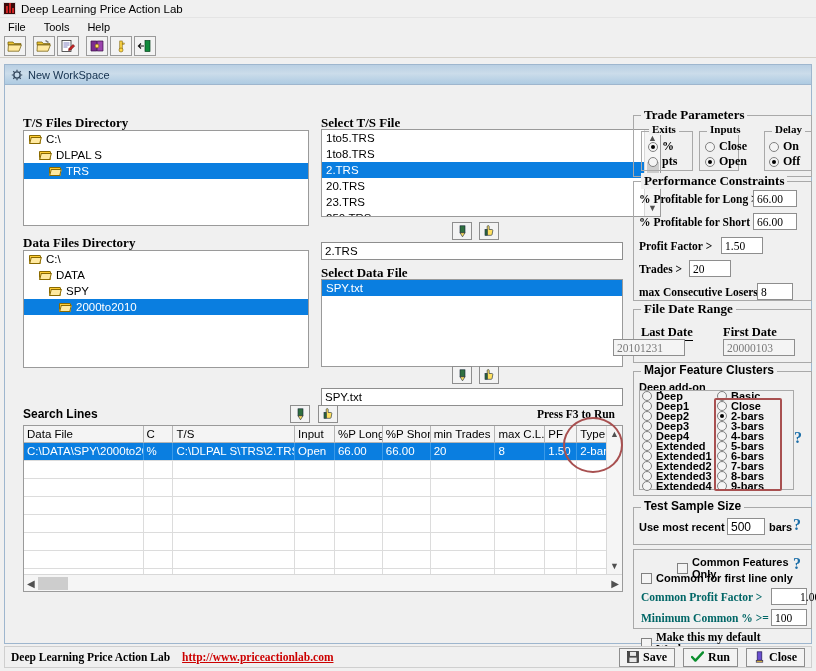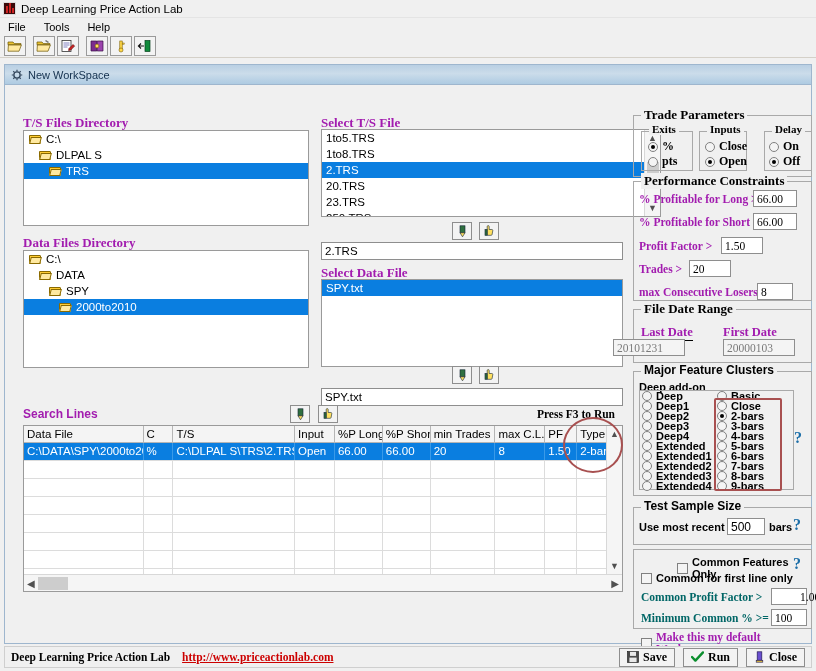--- a/index.html
+++ b/index.html
@@ -57,21 +57,21 @@
     background:linear-gradient(to bottom,#b9cfe3 0%,#cbdcea 45%,#aecbe2 100%);
     display:flex; align-items:center; padding-left:6px; gap:5px;
     border-bottom:1px solid #9eb6ce;
   }
   .mdi-title .gear { width:12px; height:12px; }
   .mdi-title span { font-size:11px; color:#14314f; }
   .mdi-body { position:relative; width:100%; height:558px; background:#f0f0f0; }
 
   
   .lbl-serif {
-    font-family:"Liberation Serif", serif; font-weight:bold; font-size:13px; color:#a21caf;
+    font-family:"Liberation Serif", serif; font-weight:bold; font-size:13px; color:#000000;
   }
   .grp {
     position:absolute; border:1px solid #a9a9a9; background:transparent;
   }
   .grp > .grp-cap {
     position:absolute; top:-9px; left:7px; background:#f0f0f0; padding:0 3px;
     font-family:"Liberation Serif", serif; font-weight:bold; font-size:13px; color:#000;
   }
   .grp.sans > .grp-cap { font-family:"Liberation Sans", sans-serif; font-size:12px; }
 
@@ -501,21 +501,21 @@
       </div>
       <div class="opt" style="position:absolute;left:643px;top:54px;">
         <span class="radio on"></span>
         <span class="cap">%</span>
       </div>
       <div class="opt" style="position:absolute;left:643px;top:69px;">
         <span class="radio"></span>
         <span class="cap">pts</span>
       </div>
 
-      <div class="grp" style="left:694px;top:46px;width:48px;height:40px;">
+      <div class="grp" style="left:694px;top:46px;width:40px;height:40px;">
         <div class="grp-cap" style="font-size:11px;">Inputs</div>
       </div>
       <div class="opt" style="position:absolute;left:700px;top:54px;">
         <span class="radio"></span>
         <span class="cap">Close</span>
       </div>
       <div class="opt" style="position:absolute;left:700px;top:69px;">
         <span class="radio on"></span>
         <span class="cap">Open</span>
       </div>

